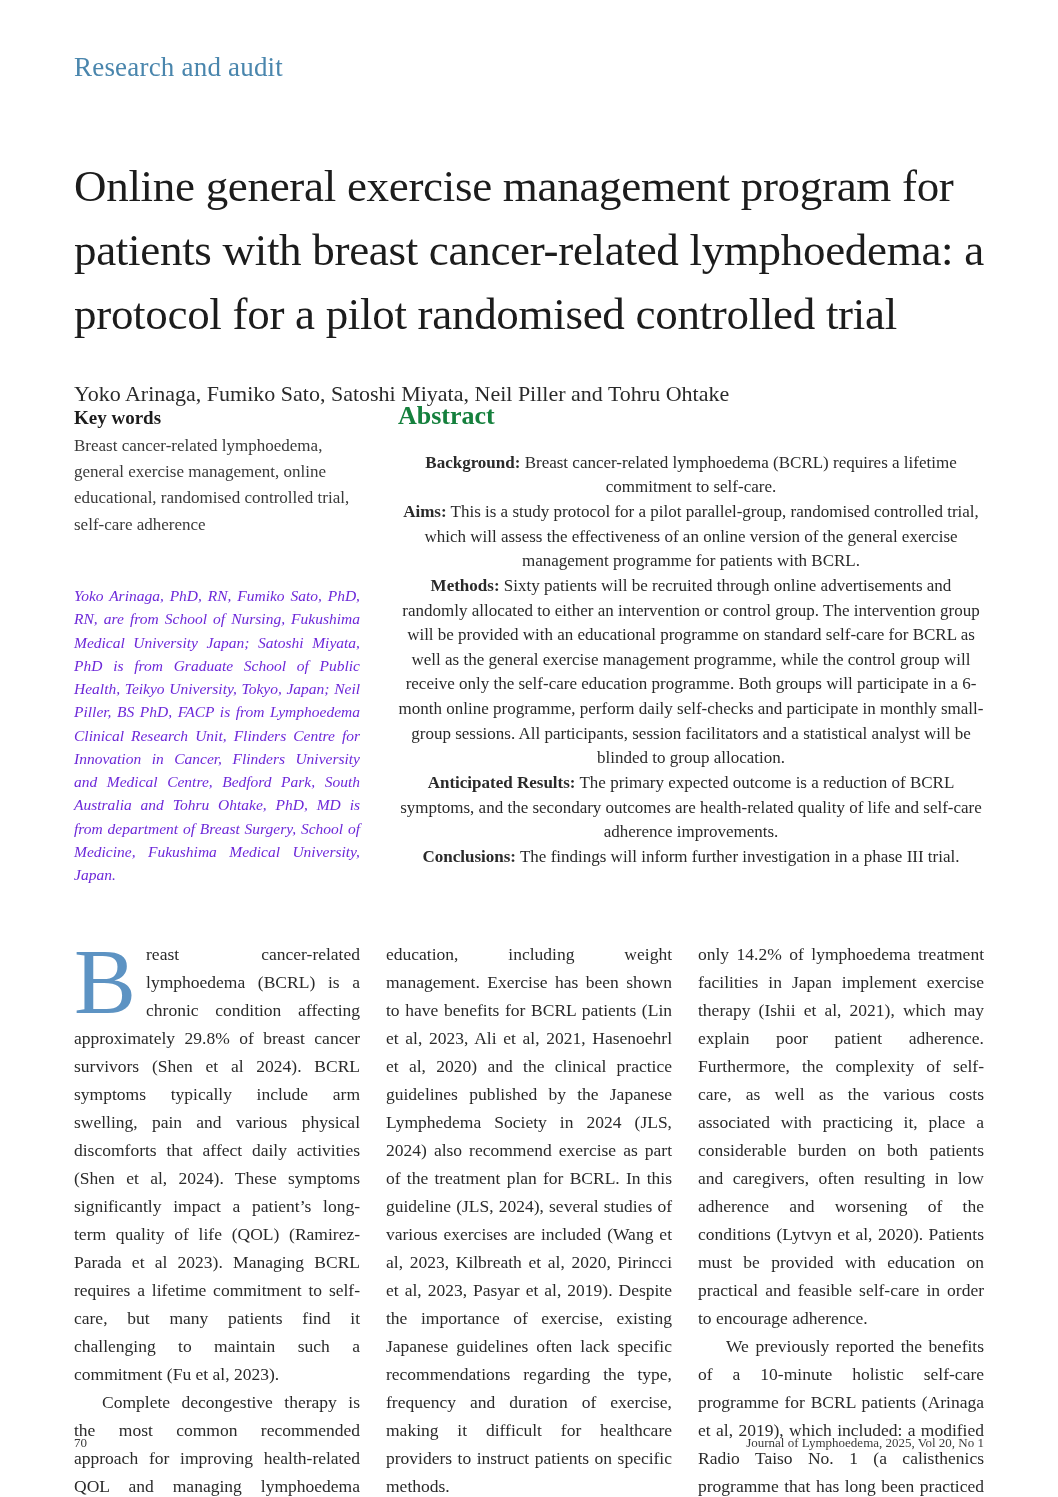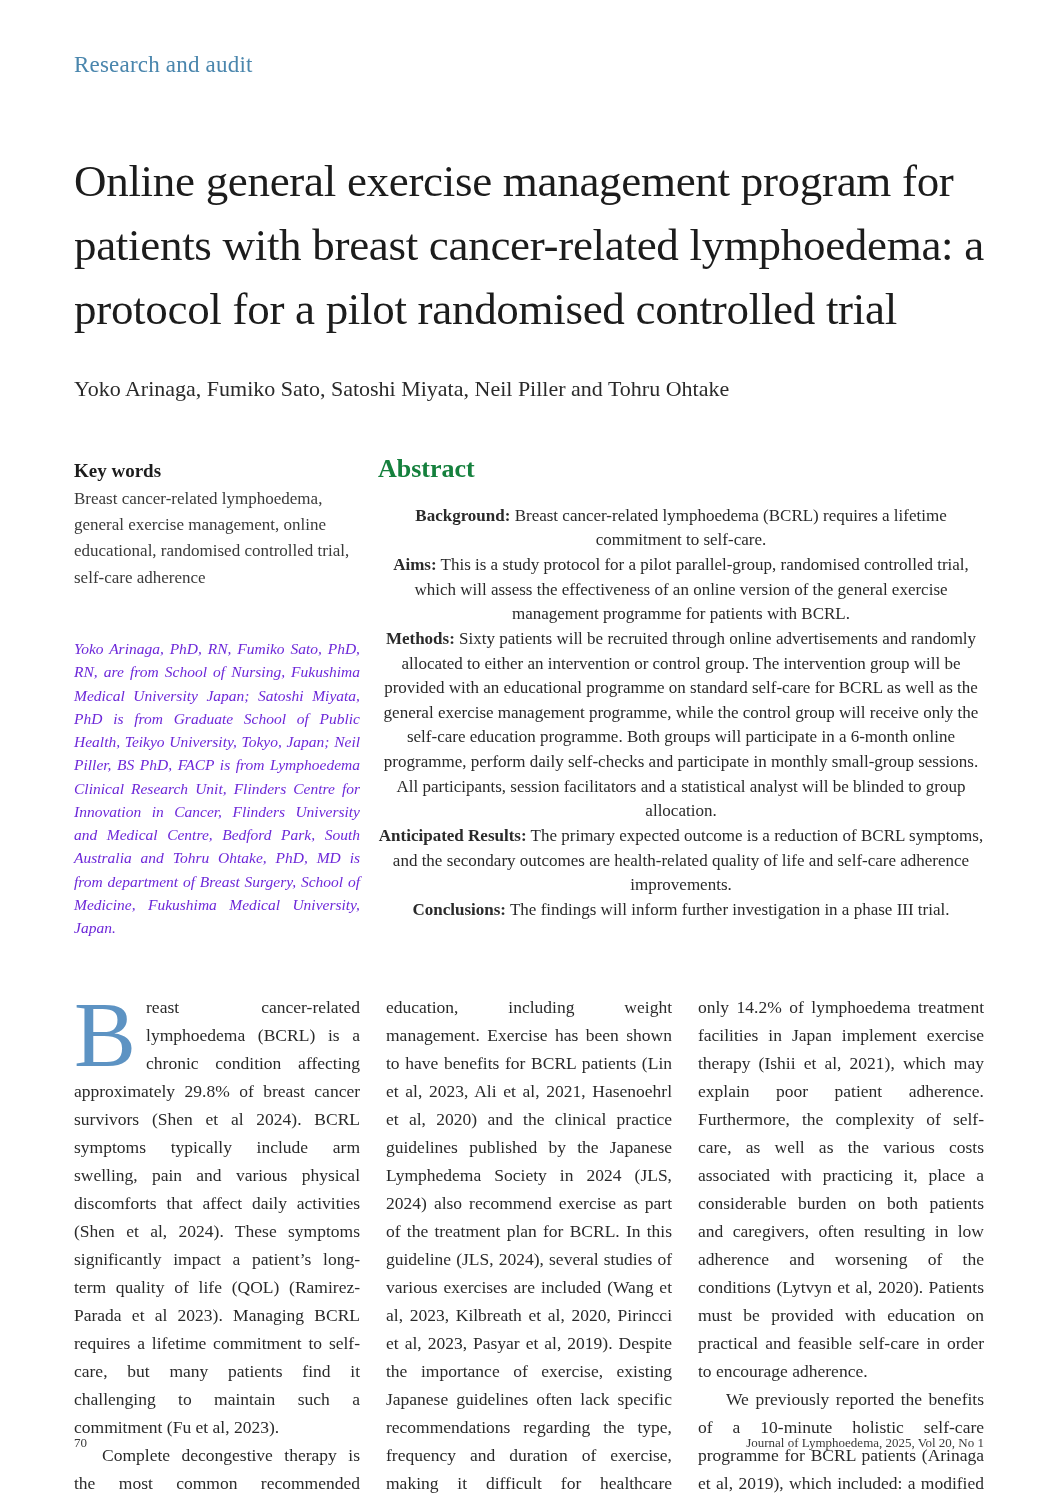--- a/index.html
+++ b/index.html
@@ -13,43 +13,42 @@
     position: relative;
     width: 1058px;
     height: 1497px;
     margin: 0 auto;
     background: #ffffff;
     box-sizing: border-box;
     padding: 52px 74px 0 74px;
     overflow: hidden;
   }
   .section-label {
-    font-size: 23px;
+    font-size: 27px;
     color: #4a86ad;
     letter-spacing: 0.2px;
   }
   .article-title {
     margin-top: 72px;
     font-size: 45px;
     line-height: 1.42;
     color: #1c1c1c;
     font-weight: 400;
     letter-spacing: -0.3px;
     max-width: 912px;
   }
   .authors {
     margin-top: 34px;
     font-size: 22px;
     color: #2a2a2a;
   }
   .top-grid {
-    margin-top: 58px;
     display: grid;
     grid-template-columns: 286px 1fr;
-    column-gap: 18px;
+    column-gap: 38px;
   }
   .keywords-heading {
     font-size: 19px;
     font-weight: 700;
     color: #1c1c1c;
     margin: 0 0 4px 0;
   }
   .keywords-text {
     font-size: 17px;
     line-height: 1.55;

